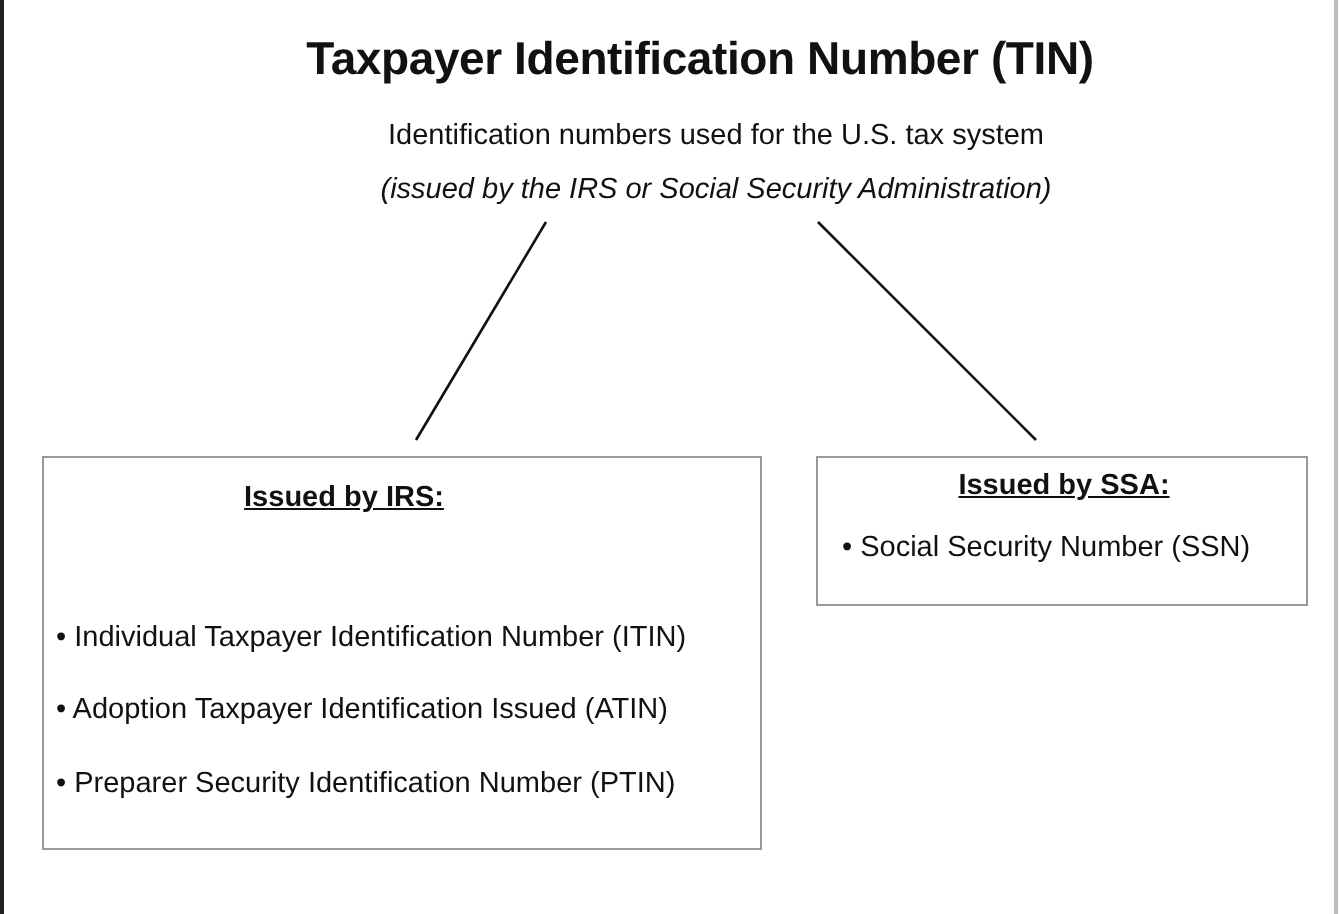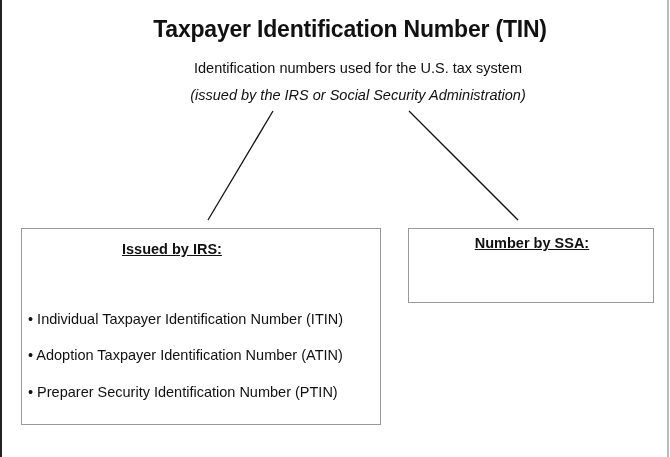--- a/index.html
+++ b/index.html
@@ -31,19 +31,20 @@
 <div class="note">(issued by the IRS or Social Security Administration)</div>
 
 <svg class="lines">
   <line x1="273" y1="111" x2="208" y2="220" stroke="#111" stroke-width="1.3"></line>
   <line x1="409" y1="111" x2="518" y2="220" stroke="#111" stroke-width="1.3"></line>
 </svg>
 
 <div class="box box-irs">
   <div class="box-head">Issued by IRS:</div>
   <div class="item" style="left:6px; top:82px;">• Individual Taxpayer Identification Number (ITIN)</div>
-  <div class="item" style="left:6px; top:118px;">• Adoption Taxpayer Identification Number (ATIN)</div>
+  <div class="item" style="left:6px; top:118px;">• Adoption Taxpayer Identification Issued (ATIN)</div>
   <div class="item" style="left:6px; top:155px;">• Preparer Security Identification Number (PTIN)</div>
 </div>
 
 <div class="box box-ssa">
-  <div class="box-head">Number by SSA:</div>
+  <div class="box-head">Issued by SSA:</div>
+  <div class="item" style="left:12px; top:37px;">• Social Security Number (SSN)</div>
 </div>
 
 </body></html>

